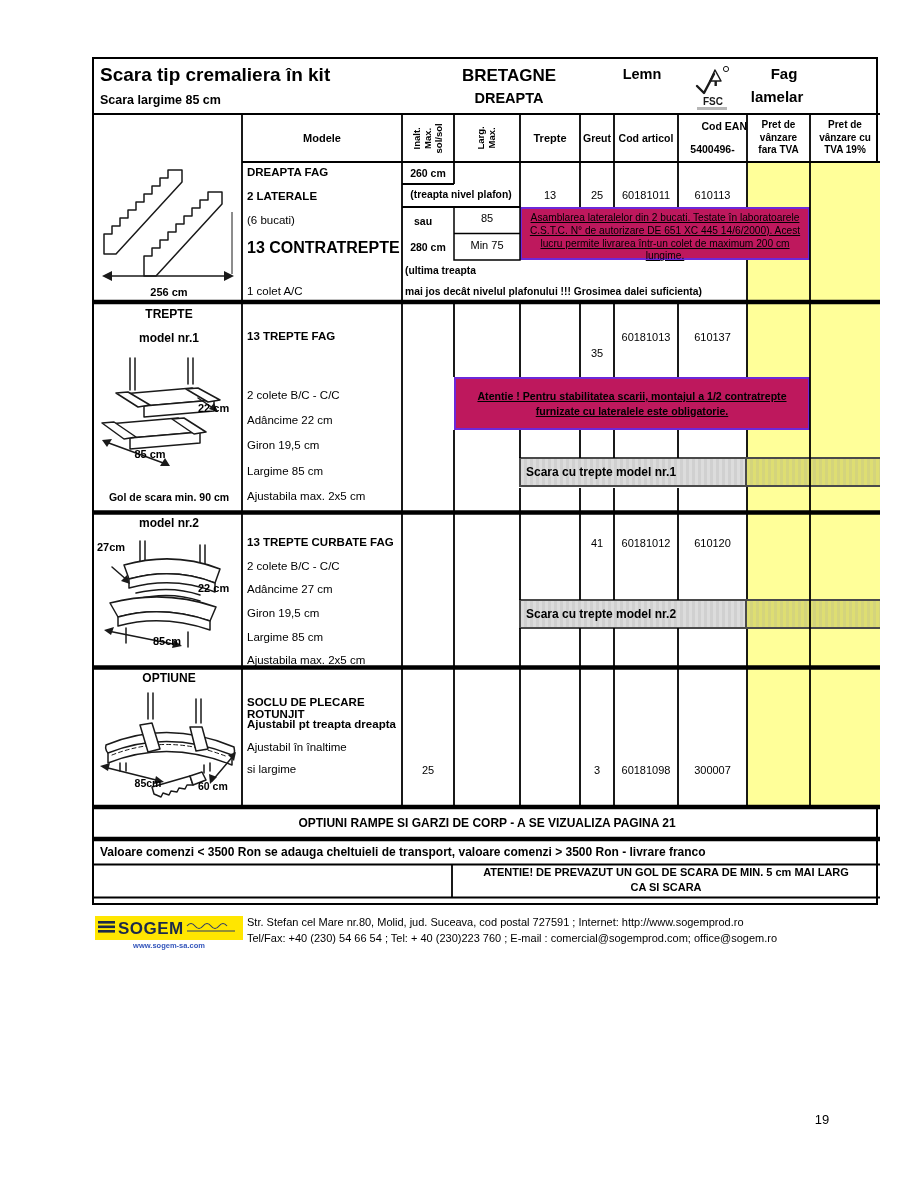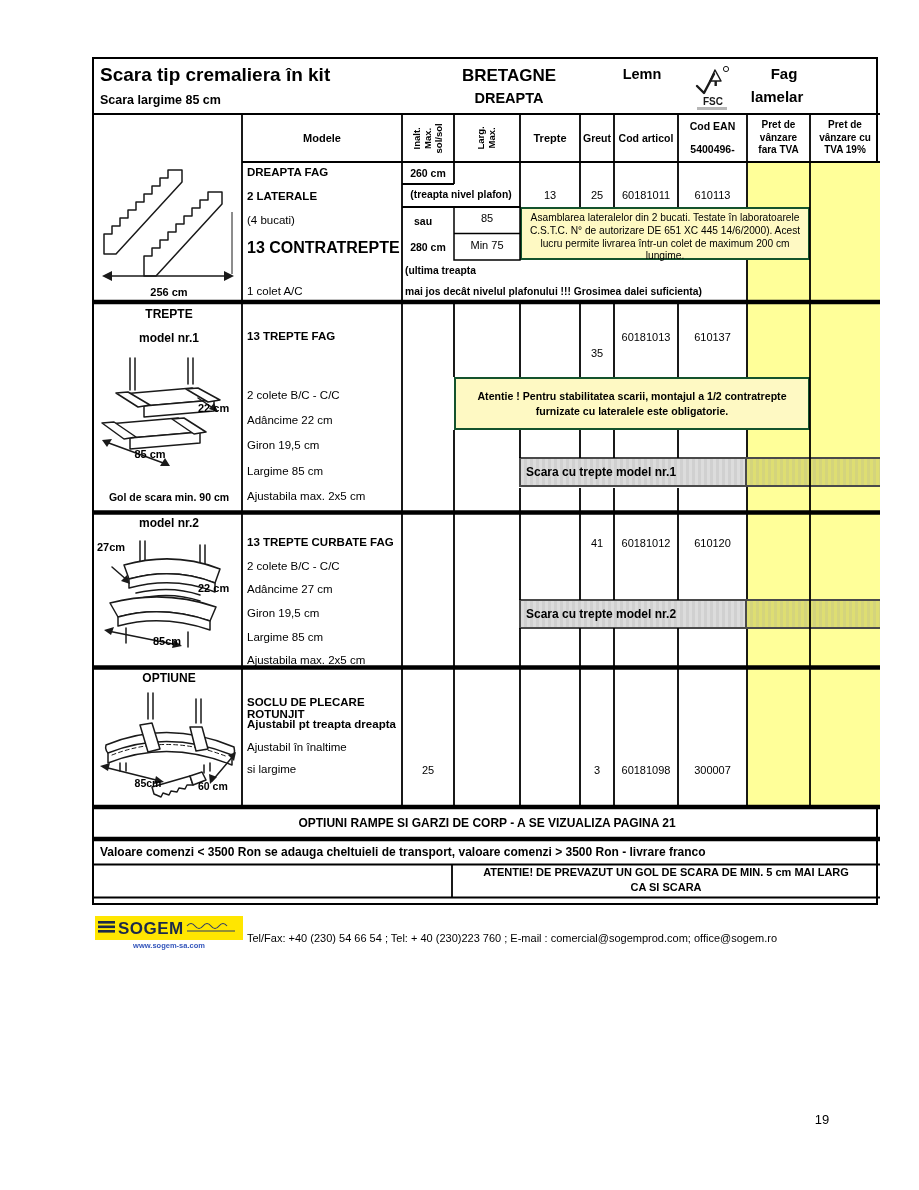--- a/index.html
+++ b/index.html
@@ -11,21 +11,21 @@
   .b{font-weight:bold;}
   .c{text-align:center;}
   .pre{white-space:pre-line;}
   .flexc{display:flex;align-items:center;justify-content:center;}
   .yellow{background:#FFFF99;}
   .hatch-y{background:repeating-linear-gradient(90deg,#dede72 0 3px,#d4d47c 3px 6px);
            border-top:2px solid #4a4a4a;border-bottom:2px solid #4a4a4a;box-sizing:border-box;}
   .band{background:repeating-linear-gradient(90deg,#dcdcdc 0 3px,#d0d0d0 3px 6px);
         border:2px solid #4a4a4a;box-sizing:border-box;display:flex;align-items:center;
         padding-left:5px;font-weight:bold;font-size:12px;}
-  .notebox{background:#fef9c3;border:2px solid #14532d;box-sizing:border-box;}
+  .notebox{background:#be185d;border:2px solid #6d28d9;box-sizing:border-box;text-decoration:underline;}
   .rot{transform:rotate(-90deg);white-space:pre-line;text-align:center;
        font-weight:bold;font-size:9.5px;line-height:1.15;}
   .sk{fill:#fff;stroke:#1a1a1a;stroke-width:1.5;stroke-linejoin:round;}
   .skn{fill:none;stroke:#1a1a1a;stroke-width:1.5;stroke-linejoin:round;stroke-linecap:round;}
   .thin{stroke:#1a1a1a;stroke-width:1;}
   svg{display:block;}
   .gridsvg{position:absolute;left:0;top:0;pointer-events:none;}
 </style>
 </head>
 <body>
@@ -58,42 +58,42 @@
 Max.
 sol/sol</span>
       </div>
     <div class="abs flexc" style="left:360px;top:55px;width:66px;height:48px;">
         <span class="rot">Larg.
 Max.</span>
       </div>
     <div class="abs b c flexc" style="left:426px;top:55px;width:60px;height:48px;font-size:11px;">Trepte</div>
     <div class="abs b c flexc" style="left:486px;top:55px;width:34px;height:48px;font-size:10.5px;">Greut</div>
     <div class="abs b c flexc" style="left:520px;top:55px;width:64px;height:48px;font-size:10.5px;">Cod articol</div>
-    <div class="abs b c" style="left:584px;top:61px;width:69px;font-size:10.5px;">Cod EAN</div>
+    <div class="abs b c" style="left:584px;top:61px;width:69px;font-size:10.5px;text-align:right;">Cod EAN</div>
     <div class="abs b c" style="left:584px;top:84px;width:69px;font-size:10.5px;">5400496-</div>
     <div class="abs b c pre flexc" style="left:653px;top:55px;width:63px;height:48px;font-size:10px;line-height:1.25;">Pret de
 vânzare
 fara TVA</div>
     <div class="abs b c pre flexc" style="left:716px;top:55px;width:70px;height:48px;font-size:10px;line-height:1.25;">Pret de
 vânzare cu
 TVA 19%</div>
 
     <svg class="abs" style="left:2px;top:105px;" width="144" height="134" viewBox="0 0 144 134">
       <path class="sk" d="M8 78 L8 70 L16 70 L16 62 L24 62 L24 54 L32 54 L32 46 L40 46 L40 38 L48 38 L48 30 L56 30 L56 22 L64 22 L64 14 L72 14 L72 6 L86 6 L86 18 L20 90 L8 90 Z"></path>
       <path class="sk" transform="translate(40,22)" d="M8 78 L8 70 L16 70 L16 62 L24 62 L24 54 L32 54 L32 46 L40 46 L40 38 L48 38 L48 30 L56 30 L56 22 L64 22 L64 14 L72 14 L72 6 L86 6 L86 18 L20 90 L8 90 Z"></path>
       <line class="thin" x1="136" y1="48" x2="136" y2="110"></line>
       <line class="skn" x1="10" y1="112" x2="134" y2="112"></line>
       <polygon points="6,112 16,107 16,117" fill="#1a1a1a"></polygon>
       <polygon points="138,112 128,107 128,117" fill="#1a1a1a"></polygon>
     </svg>
     <div class="abs b c" style="left:20px;top:227px;width:110px;font-size:11px;">256 cm</div>
 
     <div class="abs b" style="left:153px;top:107px;width:158px;font-size:11.5px;">DREAPTA FAG</div>
     <div class="abs b" style="left:153px;top:131px;width:158px;font-size:11.5px;">2 LATERALE</div>
-    <div class="abs" style="left:153px;top:155px;width:158px;font-size:11.5px;">(4 bucati)</div>
+    <div class="abs" style="left:153px;top:155px;width:158px;font-size:11.5px;">(6 bucati)</div>
     <div class="abs b" style="left:153px;top:180px;width:158px;font-size:16px;">13 CONTRATREPTE</div>
     <div class="abs" style="left:153px;top:226px;width:158px;font-size:11.5px;">1 colet A/C</div>
 
     <div class="abs b c" style="left:308px;top:108px;width:52px;font-size:10.5px;">260 cm</div>
     <div class="abs b c" style="left:308px;top:130px;width:118px;font-size:10.3px;">(treapta nivel plafon)</div>
     <div class="abs b c" style="left:308px;top:156px;width:42px;font-size:10.5px;">sau</div>
     <div class="abs b c" style="left:308px;top:182px;width:52px;font-size:10.5px;">280 cm</div>
     <div class="abs b" style="left:311px;top:206px;width:115px;font-size:10.3px;">(ultima treapta</div>
     <div class="abs c" style="left:360px;top:153px;width:66px;font-size:11px;">85</div>
     <div class="abs c" style="left:360px;top:180px;width:66px;font-size:11px;">Min 75</div>
@@ -288,16 +288,17 @@
     <rect x="0" y="1" width="148" height="24" fill="#FFE600"></rect>
     <g fill="#1B2A4A">
       <rect x="3" y="6" width="17" height="2.6"></rect>
       <rect x="3" y="10.5" width="17" height="2.6"></rect>
       <rect x="3" y="15" width="17" height="2.6"></rect>
     </g>
     <text x="23" y="19" font-size="17" font-weight="bold" fill="#1B2A4A" letter-spacing="0.5">SOGEM</text>
     <path d="M92 11 q4 -5 8 0 t8 0 t8 0 t8 0 t8 0 M92 16 h48" fill="none" stroke="#2b3a66" stroke-width="1.2"></path>
   </svg>
   <div class="abs b c" style="left:95px;top:941px;width:148px;font-size:7.5px;color:#3355BB;">www.sogem-sa.com</div>
+  <div class="abs" style="left:247px;top:916px;width:630px;font-size:11px;">Str. Stefan cel Mare nr.80, Molid, jud. Suceava, cod postal 727591 ;  Internet: http://www.sogemprod.ro</div>
   <div class="abs" style="left:247px;top:932px;width:640px;font-size:11px;">Tel/Fax: +40 (230) 54 66 54 ; Tel: + 40 (230)223 760 ;  E-mail : comercial@sogemprod.com; office@sogem.ro</div>
 
   <div class="abs c" style="left:800px;top:1112px;width:44px;font-size:13px;">19</div>
 </div>
 
 </body></html>

